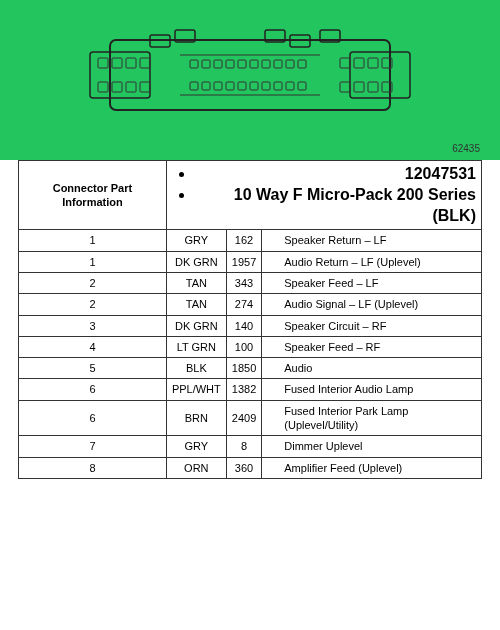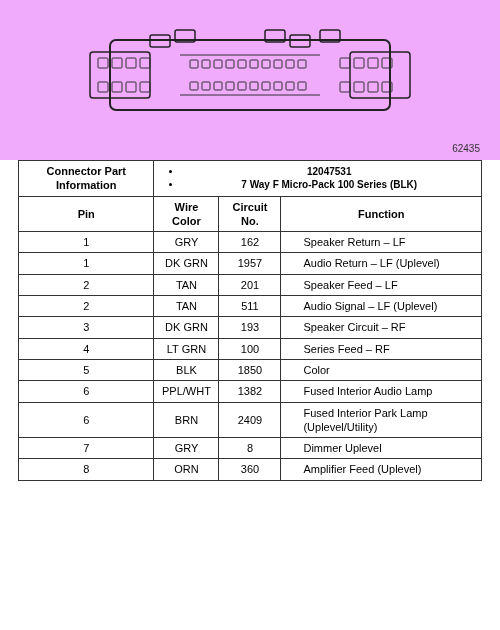--- a/index.html
+++ b/index.html
@@ -11,21 +11,21 @@
       font-size: 11px;
     }
 
     .diagram-area {
       width: 100%;
       height: 160px;
       display: flex;
       align-items: center;
       justify-content: center;
       position: relative;
-      background: #f0abfc;
+      background: #22c55e;
     }
 
     .diagram-area svg {
       width: 340px;
       height: 130px;
     }
 
     .ref-number {
       position: absolute;
       bottom: 6px;
@@ -52,23 +52,23 @@
       line-height: 1.3;
     }
 
     .header-left {
       font-weight: bold;
       font-size: 11px;
       text-align: center;
     }
 
     .header-right {
-      text-align: center;
+      text-align: right;
       padding-left: 12px;
-      font-size: 10px;
+      font-size: 16px;
     }
 
     .header-right ul {
       list-style: disc;
       padding-left: 16px;
     }
 
     .col-header {
       font-weight: bold;
       background: #fff;
@@ -149,73 +149,67 @@
 <div class="table-wrapper">
   <table>
     <thead>
       <tr>
         <th class="header-left" colspan="1" rowspan="1">
           <span>Connector Part Information</span>
         </th>
         <th class="header-right" colspan="3" rowspan="1">
           <ul>
             <li>12047531</li>
-            <li>7 Way F Micro-Pack 100 Series (BLK)</li>
+            <li>10 Way F Micro-Pack 200 Series (BLK)</li>
           </ul>
         </th>
-      </tr>
-      <tr>
-        <th class="col-header">Pin</th>
-        <th class="col-header">Wire Color</th>
-        <th class="col-header">Circuit No.</th>
-        <th class="col-header">Function</th>
       </tr>
     </thead>
     <tbody id="table-body">
     <tr>
           <td>1</td>
           <td>GRY</td>
           <td>162</td>
           <td class="function-col">Speaker Return – LF</td>
         </tr>
         <tr>
           <td>1</td>
           <td>DK GRN</td>
           <td>1957</td>
           <td class="function-col">Audio Return – LF (Uplevel)</td>
         </tr>
         <tr>
           <td>2</td>
           <td>TAN</td>
-          <td>201</td>
+          <td>343</td>
           <td class="function-col">Speaker Feed – LF</td>
         </tr>
         <tr>
           <td>2</td>
           <td>TAN</td>
-          <td>511</td>
+          <td>274</td>
           <td class="function-col">Audio Signal – LF (Uplevel)</td>
         </tr>
         <tr>
           <td>3</td>
           <td>DK GRN</td>
-          <td>193</td>
+          <td>140</td>
           <td class="function-col">Speaker Circuit – RF</td>
         </tr>
         <tr>
           <td>4</td>
           <td>LT GRN</td>
           <td>100</td>
-          <td class="function-col">Series Feed – RF</td>
+          <td class="function-col">Speaker Feed – RF</td>
         </tr>
         <tr>
           <td>5</td>
           <td>BLK</td>
           <td>1850</td>
-          <td class="function-col">Color</td>
+          <td class="function-col">Audio</td>
         </tr>
         <tr>
           <td>6</td>
           <td>PPL/WHT</td>
           <td>1382</td>
           <td class="function-col">Fused Interior Audio Lamp</td>
         </tr>
         <tr>
           <td>6</td>
           <td>BRN</td>

